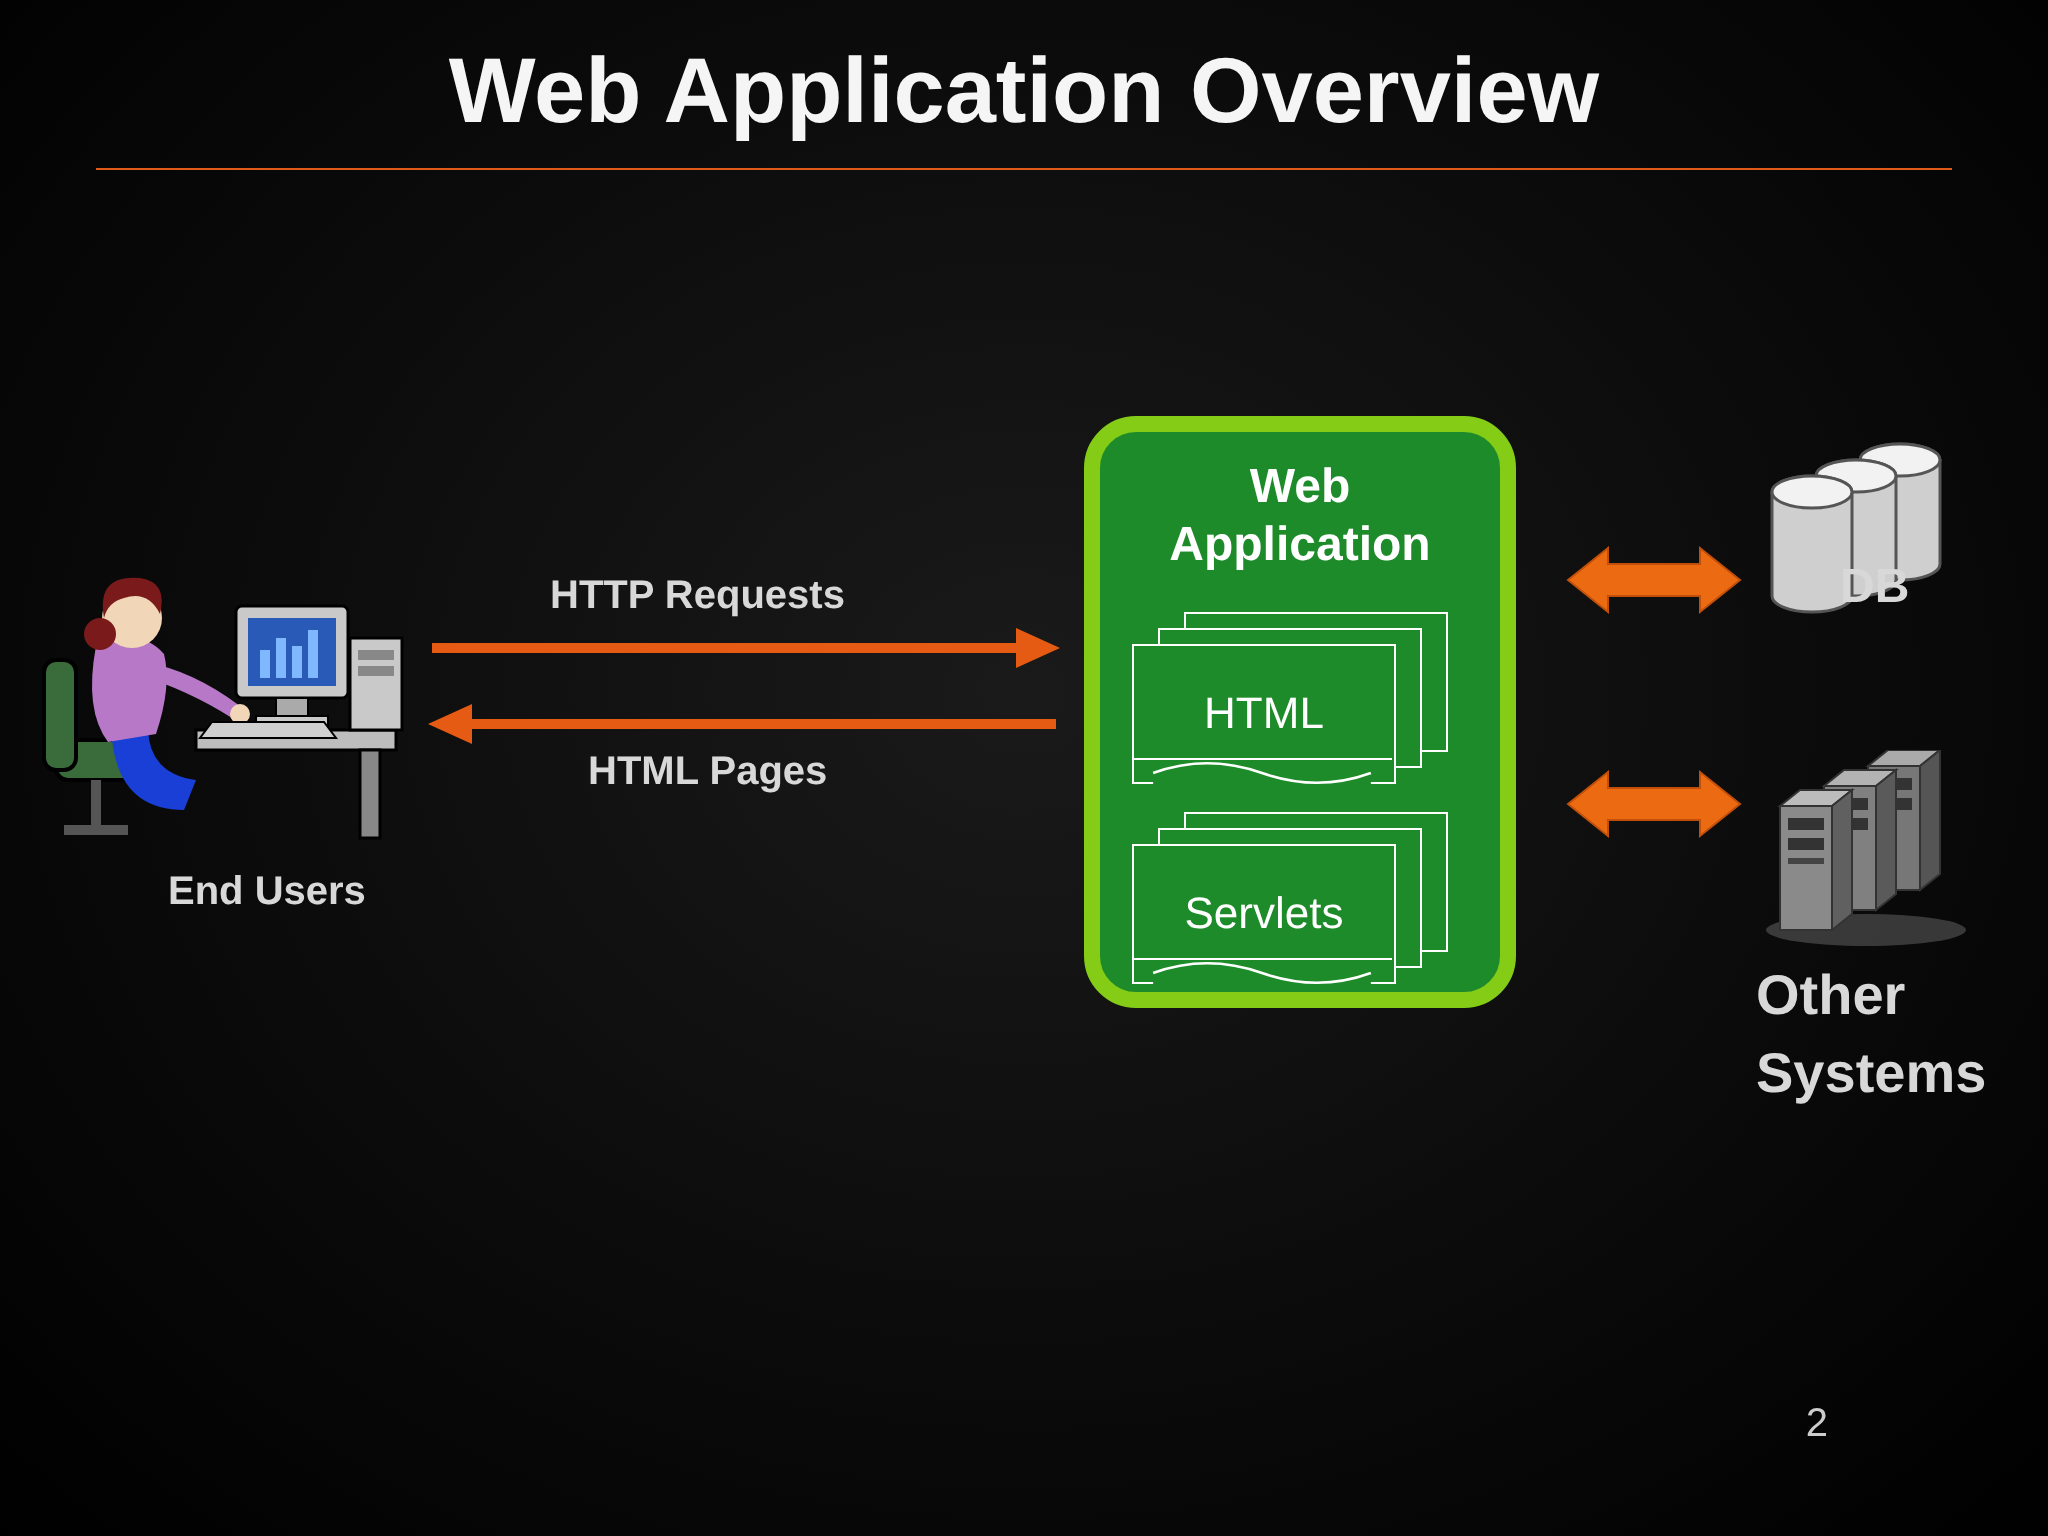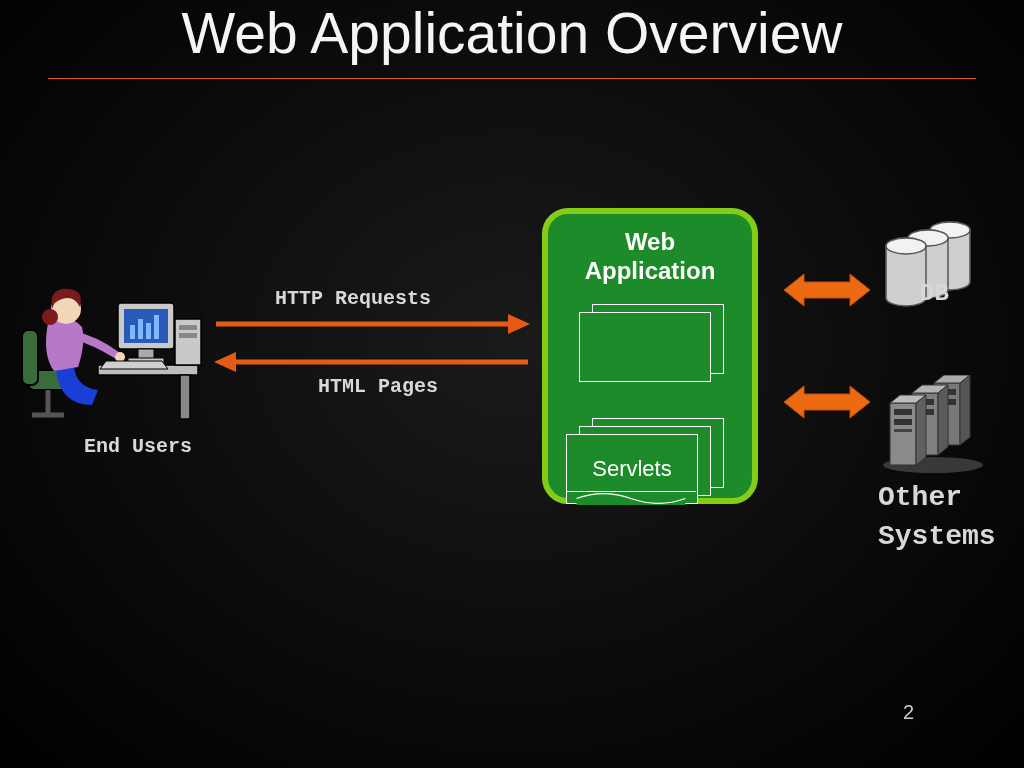--- a/index.html
+++ b/index.html
@@ -6,37 +6,38 @@
   body {
     width: 1024px;
     height: 768px;
     background: radial-gradient(ellipse at 50% 45%, #1a1a1a 0%, #0a0a0a 60%, #000 100%);
     font-family: Arial, Helvetica, sans-serif;
     color: #fff;
     overflow: hidden;
     position: relative;
   }
   .title {
-    font-size: 57px;
-    font-weight: 400;
+    font-size: 46px;
+    font-weight: 700;
     text-align: center;
+    padding-top: 18px;
     color: #f5f5f5;
   }
   .title-rule {
     border: none;
     border-top: 1.5px solid #e05a1a;
     margin: 12px 48px 0 48px;
   }
   .canvas {
     position: absolute;
     top: 0; left: 0;
     width: 1024px; height: 768px;
   }
   .mono {
-    font-family: Liberation Mono, monospace;
+    font-family: Liberation Sans, sans-serif;
     font-weight: bold;
     color: #d8d8d8;
   }
   
   .end-user {
     position: absolute;
     top: 275px; left: 20px;
     width: 185px;
   }
   .end-user-label {
@@ -46,30 +47,30 @@
     margin-left: 44px;
   }
   
   .arrow-label-top {
     position: absolute;
     top: 287px; left: 275px;
     font-size: 20px;
   }
   .arrow-label-bot {
     position: absolute;
-    top: 375px; left: 318px;
+    top: 375px; left: 294px;
     font-size: 20px;
   }
   
   .webapp {
     position: absolute;
     top: 208px; left: 542px;
     width: 216px; height: 296px;
     background: #1e8b2a;
-    border: 6px solid #84cc16;
+    border: 8px solid #84cc16;
     border-radius: 26px;
     padding: 14px 16px 16px 16px;
   }
   .webapp-title {
     color: #fff;
     font-weight: bold;
     font-size: 24px;
     text-align: center;
     line-height: 1.2;
   }
@@ -183,23 +184,30 @@
   </svg>
   <div class="arrow-label-bot mono">HTML Pages</div>
 
   <div class="webapp">
     <div class="webapp-title" style="white-space:pre-line;">Web
 Application</div>
 
     <div class="stack">
       <div class="page" style="left:26px; top:0;"></div>
       <div class="page" style="left:13px; top:8px;"></div>
+      <div class="page page-front" style="left:0; top:16px;">
+        <span>HTML</span>
+        <svg class="page-bottom" style="position:absolute; left:-1px; bottom:-2px;" width="134" height="16" viewBox="0 0 134 16">
+          <path d="M0 8 Q 33 -4 67 8 T 134 8 L134 16 L0 16 Z" fill="#1e8b2a"></path>
+          <path d="M0 8 Q 33 -4 67 8 T 134 8" fill="none" stroke="#fff" stroke-width="1.5"></path>
+        </svg>
+      </div>
     </div>
 
-    <div class="stack" style="margin-top:30px;">
+    <div class="stack" style="margin-top:16px;">
       <div class="page" style="left:26px; top:0;"></div>
       <div class="page" style="left:13px; top:8px;"></div>
       <div class="page page-front" style="left:0; top:16px;">
         <span>Servlets</span>
         <svg class="page-bottom" style="position:absolute; left:-1px; bottom:-2px;" width="134" height="16" viewBox="0 0 134 16">
           <path d="M0 8 Q 33 -4 67 8 T 134 8 L134 16 L0 16 Z" fill="#1e8b2a"></path>
           <path d="M0 8 Q 33 -4 67 8 T 134 8" fill="none" stroke="#fff" stroke-width="1.5"></path>
         </svg>
       </div>
     </div>

